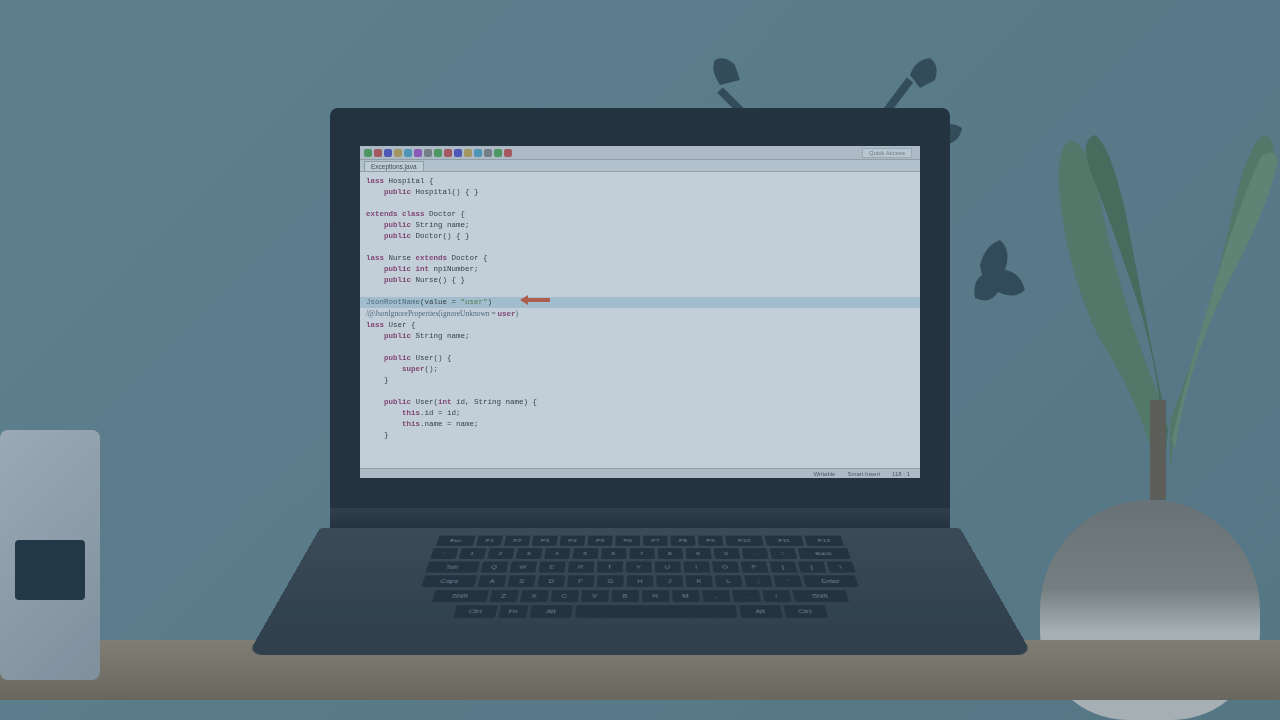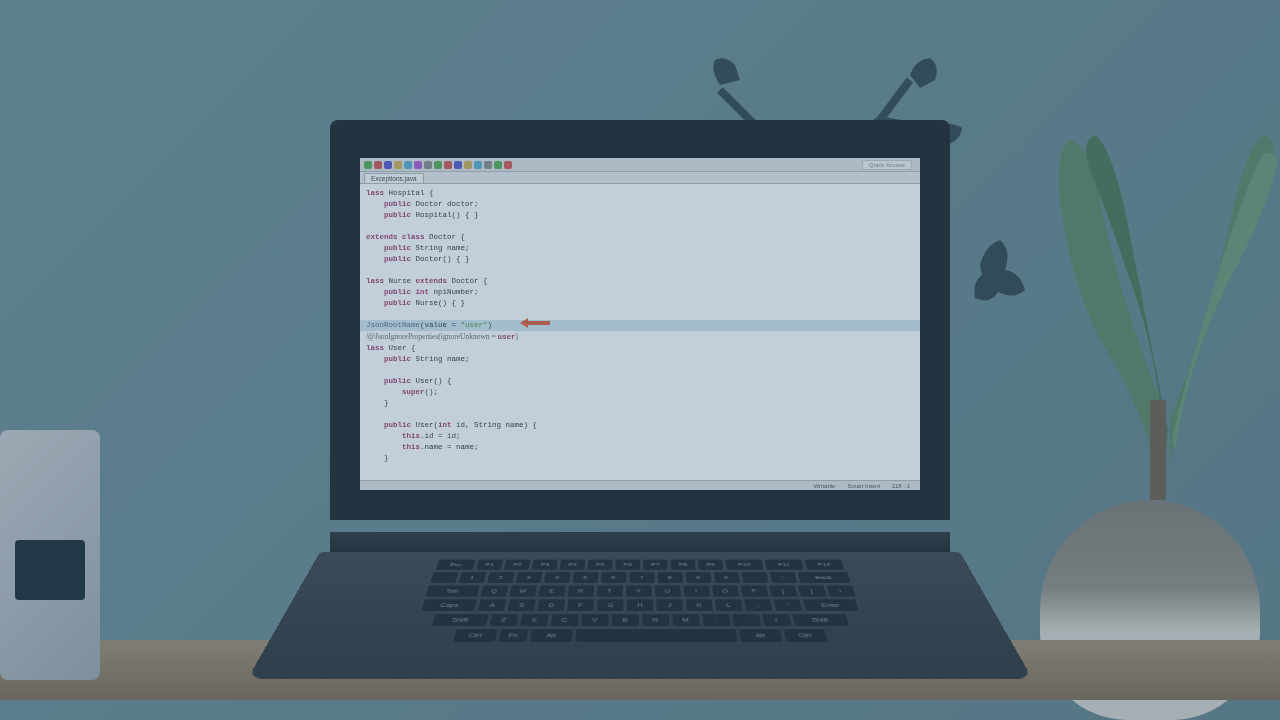--- a/index.html
+++ b/index.html
@@ -74,21 +74,21 @@
   top: 108px;
   width: 640px;
   height: 600px;
 }
 .laptop-screen-bezel {
   width: 620px;
   height: 400px;
   background: #1a2228;
   border-radius: 8px 8px 0 0;
   padding: 38px 30px 30px 30px;
-  margin: 12px auto;
+  margin: 0 auto;
 }
 .laptop-screen {
   width: 560px;
   height: 332px;
   background: #e8eef0;
   position: relative;
   overflow: hidden;
 }
 .ide-toolbar {
   height: 14px;
@@ -279,21 +279,20 @@
         <span class="toolbar-icon" style="background:#cc5555"></span>
         <div class="ide-quick-access">Quick Access</div>
       </div>
 
       <div class="ide-tab-bar">
         <div class="ide-tab">Exceptions.java</div>
       </div>
 
       <div class="code-area">
 <div class="code-line"><span class="kw">lass</span> Hospital {</div>
-<div class="code-line">    <span class="kw">public</span> Doctor doctor;</div>
 <div class="code-line">    <span class="kw">public</span> Hospital() { }</div>
 <div class="code-line"> </div>
 <div class="code-line"><span class="kw">extends class</span> Doctor {</div>
 <div class="code-line">    <span class="kw">public</span> String name;</div>
 <div class="code-line">    <span class="kw">public</span> Doctor() { }</div>
 <div class="code-line"> </div>
 <div class="code-line"><span class="kw">lass</span> Nurse <span class="kw">extends</span> Doctor {</div>
 <div class="code-line">    <span class="kw">public int</span> npiNumber;</div>
 <div class="code-line">    <span class="kw">public</span> Nurse() { }</div>
 <div class="code-line"> </div>

